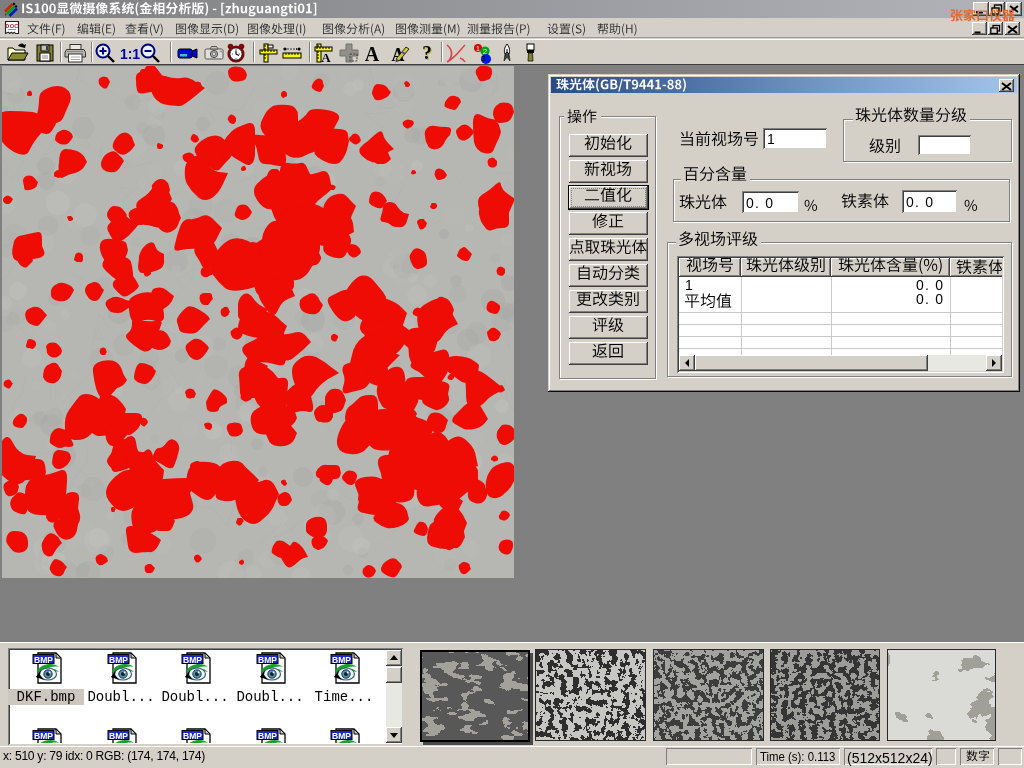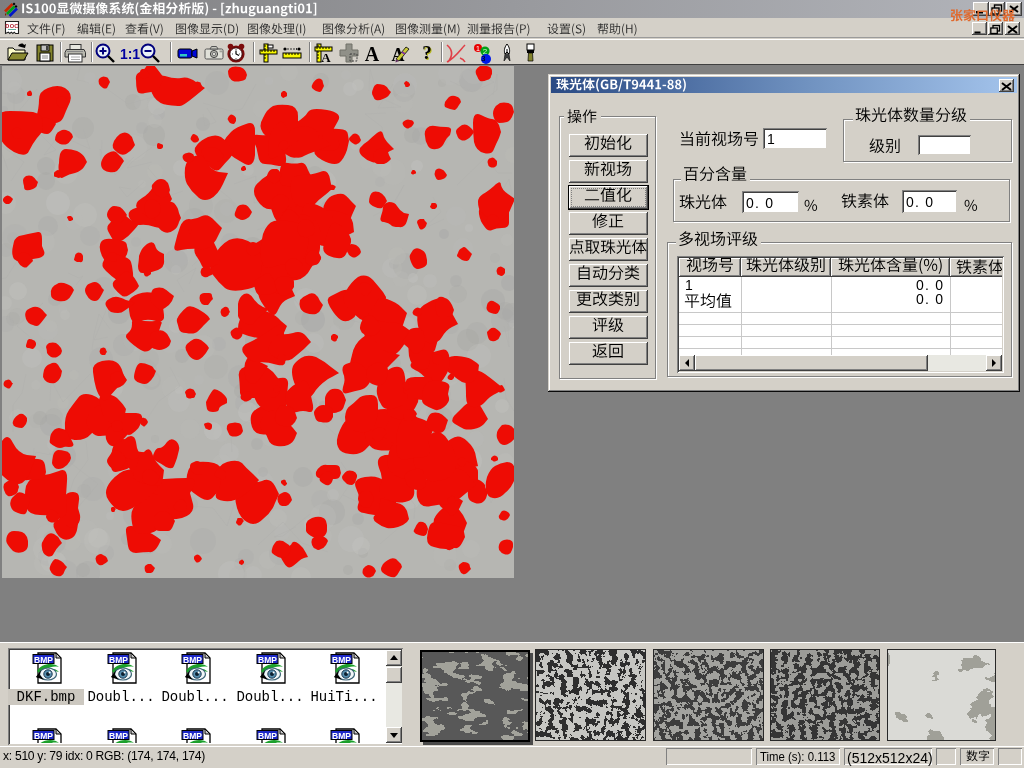--- a/index.html
+++ b/index.html
@@ -1301,21 +1301,21 @@
 <circle cx="18" cy="23" r="4.2" fill="#5890b0" stroke="#1c3850"></circle>
       <circle cx="18" cy="23" r="2" fill="#0c2030"></circle>
 <circle cx="19.6" cy="21.4" r="1" fill="#fff"></circle>
 <path d="M6 26 L11 19 L9 27 Z" fill="#000"></path>
 <path d="M6 26 L14 29 L10 24 Z" fill="#000"></path>
 </svg></div>
 <div class="abs mono" style="left:8px;top:689px;width:76px;text-align:center;font-size:14px;background:#ccc8c0;">DKF.bmp</div>
 <div class="abs mono" style="left:83px;top:689px;width:76px;text-align:center;font-size:14px;">Doubl...</div>
 <div class="abs mono" style="left:157px;top:689px;width:76px;text-align:center;font-size:14px;">Doubl...</div>
 <div class="abs mono" style="left:232px;top:689px;width:76px;text-align:center;font-size:14px;">Doubl...</div>
-<div class="abs mono" style="left:306px;top:689px;width:76px;text-align:center;font-size:14px;">HuiTi...</div>
+<div class="abs mono" style="left:306px;top:689px;width:76px;text-align:center;font-size:14px;">Time...</div>
 <div style="position:absolute;left:30px;top:727px;height:16px;overflow:hidden;"><svg width="34" height="34" viewBox="0 0 34 34">
 <path d="M8 2 H26 L31 7 V32 H8 Z" fill="#fff" stroke="#000" stroke-width="1.3"></path>
 <path d="M26 2 L26 7 L31 7 Z" fill="#c8c8c8" stroke="#000" stroke-width="1"></path>
 <rect x="3" y="3.5" width="21" height="9" fill="#1c28c8" stroke="#000"></rect>
 <text x="13.5" y="11.5" font-size="8.5" font-weight="bold" fill="#fff" text-anchor="middle" font-family="Liberation Sans">BMP</text>
 <path d="M7 20 C11 12 24 11 29 16 C24 15 20 16 17 18 C22 17 27 18 29 21 C24 19 19 20 16 22 C21 21 26 23 27 25 C21 23 13 26 10 23 Z" fill="#1ca02c"></path>
 <ellipse cx="18" cy="23" rx="8.5" ry="6" fill="#f0f6f8" stroke="#3c6478" stroke-width="1.2"></ellipse>
 <circle cx="18" cy="23" r="4.2" fill="#5890b0" stroke="#1c3850"></circle>
       <circle cx="18" cy="23" r="2" fill="#0c2030"></circle>
 <circle cx="19.6" cy="21.4" r="1" fill="#fff"></circle>

